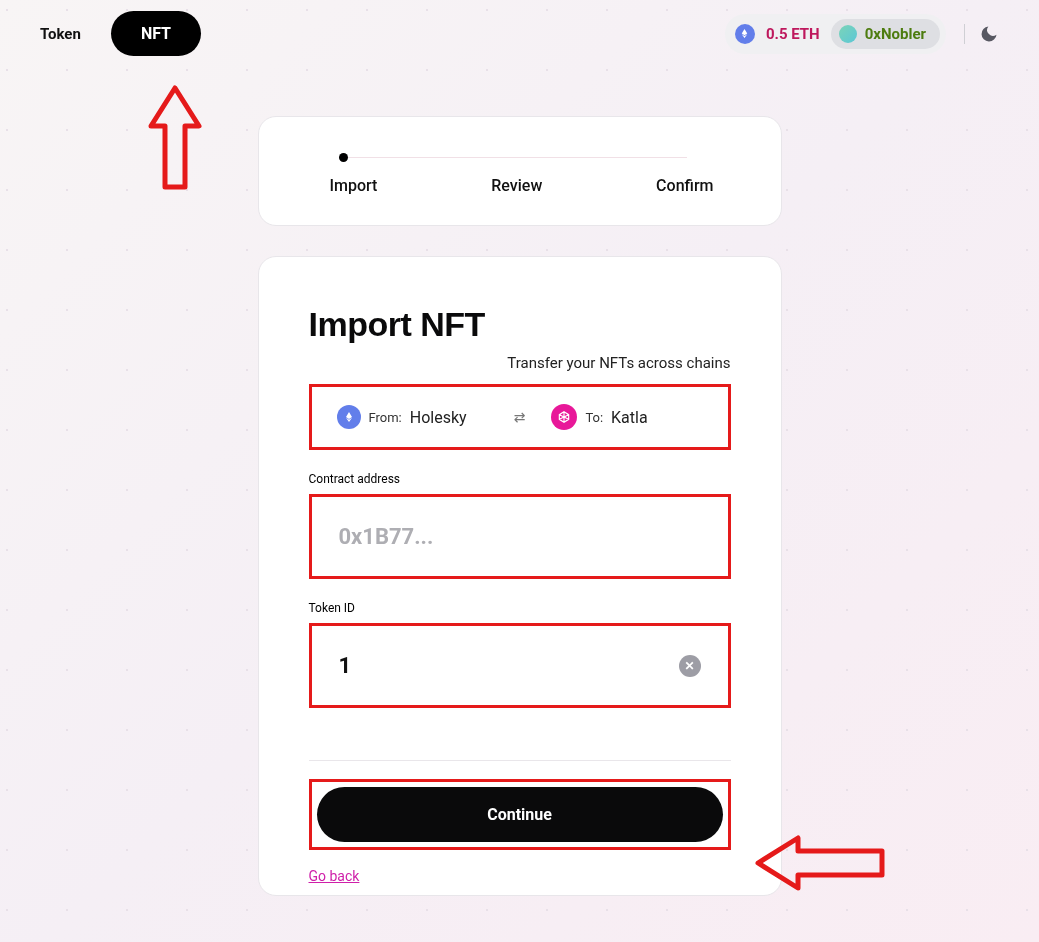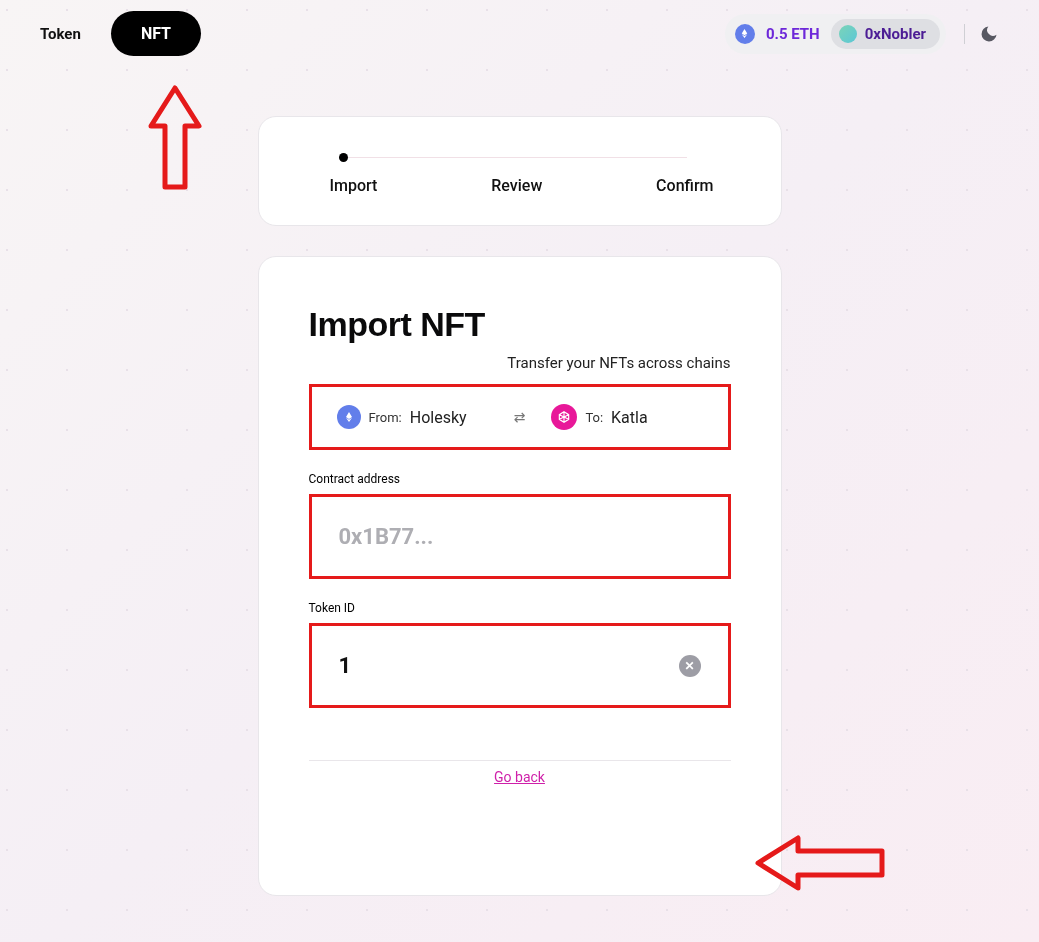--- a/index.html
+++ b/index.html
@@ -74,41 +74,41 @@
       background: #627eea;
       display: flex;
       align-items: center;
       justify-content: center;
       color: #fff;
       font-size: 10px;
     }
     .balance {
       font-size: 15px;
       font-weight: 700;
-      color: #6d28d9;
+      color: #be185d;
       margin: 0 5px;
     }
     .address-pill {
       display: flex;
       align-items: center;
       gap: 8px;
       background: #dedfe3;
       border-radius: 20px;
       padding: 6px 14px 6px 8px;
     }
     .avatar {
       width: 18px;
       height: 18px;
       border-radius: 50%;
       background: linear-gradient(135deg, #7bd4b8 0%, #5cc7d6 100%);
     }
     .address-text {
       font-size: 15px;
       font-weight: 700;
-      color: #4c1d95;
+      color: #4d7c0f;
     }
     .divider-v {
       width: 1px;
       height: 20px;
       background: #cfcfd4;
       margin: 0 4px 0 8px;
     }
     .moon {
       width: 20px;
       height: 20px;
@@ -288,22 +288,22 @@
       background: #0a0a0b;
       color: #fff;
       text-align: center;
       padding: 18px 0;
       border-radius: 30px;
       font-size: 16px;
       font-weight: 700;
       cursor: pointer;
     }
     .goback {
-      text-align: center;
-      margin-top: 6px;
+      text-align: left;
+      margin-top: 16px;
     }
     .goback a {
       color: #cf1fa9;
       font-size: 14px;
       text-decoration: underline;
       cursor: pointer;
     }
     input.plain-input {
       border: none;
       outline: none;
@@ -403,20 +403,23 @@
   <div class="field-label">Token ID</div>
   <div class="red-box" style="margin-top:8px;">
     <div class="input-box">
       <input class="plain-input" value="1" style="">
       <span class="clear-btn">✕</span>
     </div>
   </div>
 
   <div class="hr"></div>
 
+  <div class="red-box continue-wrap">
+    <div class="continue-btn">Continue</div>
+  </div>
   <div class="goback">
     <a>Go back</a>
   </div>
 </div>
 
 <div class="annot-arrow-left">
   <svg width="140" height="70" viewBox="0 0 140 70">
     <path d="M8 35 L48 10 L48 23 L132 23 L132 47 L48 47 L48 60 Z" fill="none" stroke="#e51a1a" stroke-width="5" stroke-linejoin="round"></path>
   </svg>
 </div>

